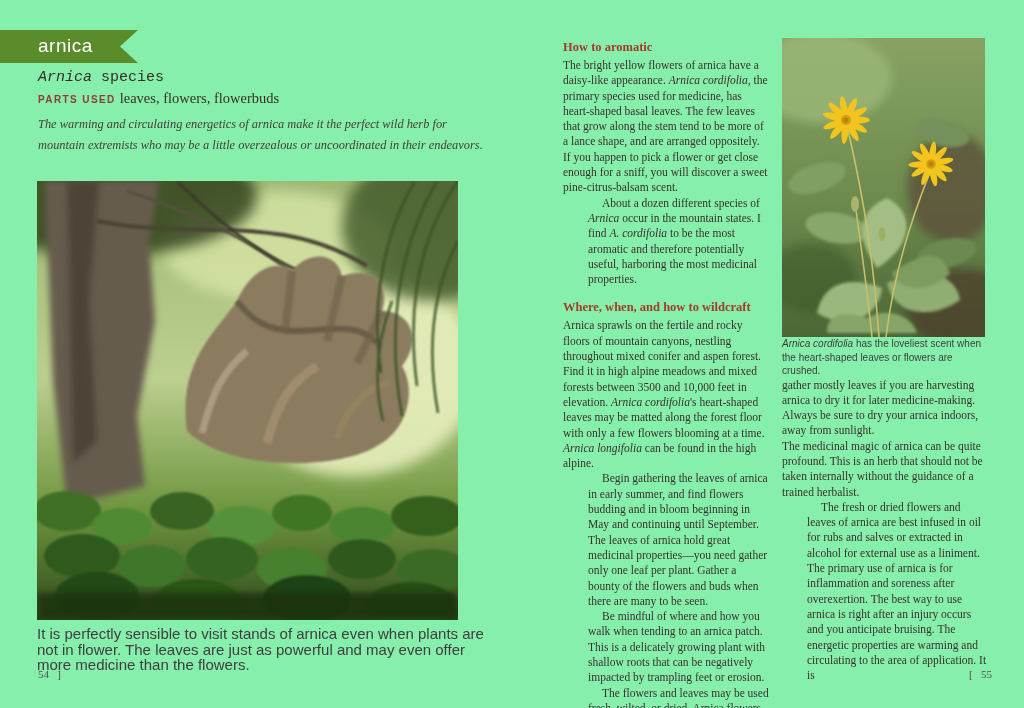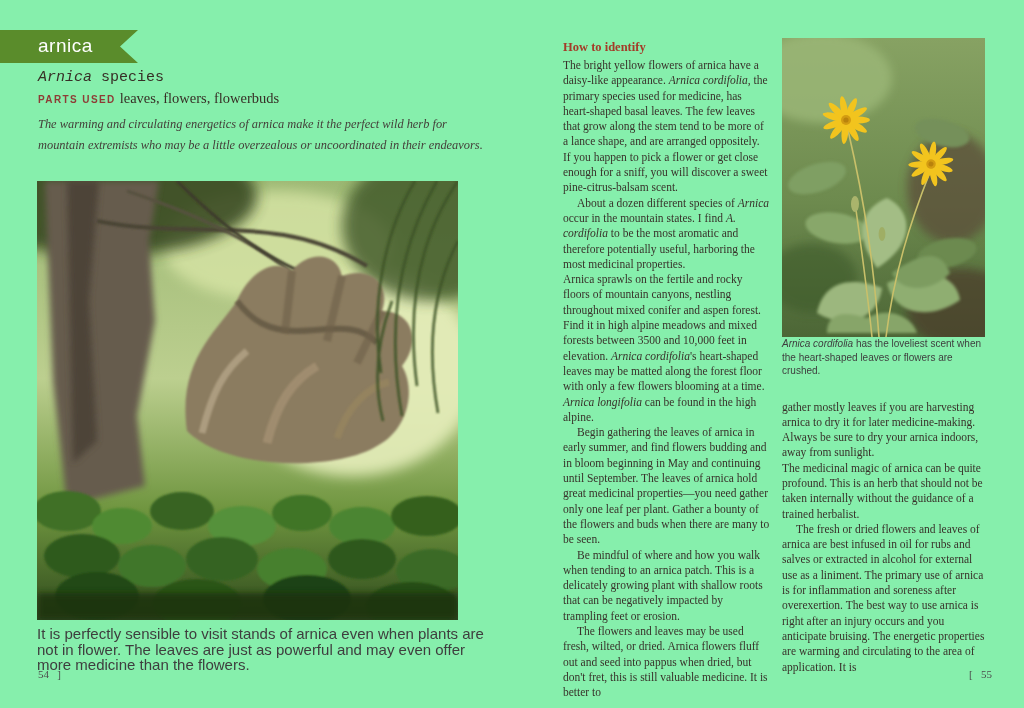--- a/index.html
+++ b/index.html
@@ -31,22 +31,22 @@
   .pagenum{position:absolute;font-size:11px;color:#4d4d4d;white-space:pre;}
   .pagenum-left{left:38px;top:668px;}
   .pagenum-right{left:946px;top:668px;width:46px;text-align:right;}
   
   .col{position:absolute;font-size:11.5px;line-height:15.3px;color:#38322a;}
   .col1{left:563px;top:40px;width:207px;}
   .col2{left:782px;top:38px;width:206px;}
   .col h4{margin:13px 0 3px 0;font-size:12.5px;line-height:15px;color:var(--red,#a43b28);}
   .col h4:first-child{margin-top:0;}
   .col p{margin:0;}
-  .col p.indent{text-indent:14px;}
-  .col p.cont{margin-top:22px;}
+  .col p.indent{text-indent:14px;margin-left:25px;}
+  .col p.cont{margin-top:0;}
 </style>
 </head>
 <body>
 
 <div class="spread" style="--green: #5a8c2b; --red: #a43b28; --maroon: #8e3c36;">
 
   <div class="banner">
     <span>arnica</span>
   </div>
 
@@ -118,23 +118,24 @@
         <ellipse cx="375" cy="425" rx="46" ry="24" fill="#274d16"></ellipse>
       </g>
       <rect y="412" width="421" height="27" fill="#1b320f" opacity="0.85" filter="url(#b3)"></rect>
     </svg>
   </figure>
 
   <p class="caption caption-left">It is perfectly sensible to visit stands of arnica even when plants are not in flower. The leaves are just as powerful and may even offer more medicine than the flowers.</p>
   <div class="pagenum pagenum-left">54   ]</div>
 
   <div class="col col1">
-    <h4>How to identify</h4>
+    <h4>How to aromatic</h4>
     <p>The bright yellow flowers of arnica have a daisy-like appearance. <i>Arnica cordifolia</i>, the primary species used for medicine, has heart-shaped basal leaves. The few leaves that grow along the stem tend to be more of a lance shape, and are arranged oppositely. If you happen to pick a flower or get close enough for a sniff, you will discover a sweet pine-citrus-balsam scent.</p>
     <p class="indent">About a dozen different species of <i>Arnica</i> occur in the mountain states. I find <i>A. cordifolia</i> to be the most aromatic and therefore potentially useful, harboring the most medicinal properties.</p>
+    <h4>Where, when, and how to wildcraft</h4>
     <p>Arnica sprawls on the fertile and rocky floors of mountain canyons, nestling throughout mixed conifer and aspen forest. Find it in high alpine meadows and mixed forests between 3500 and 10,000 feet in elevation. <i>Arnica cordifolia</i>'s heart-shaped leaves may be matted along the forest floor with only a few flowers blooming at a time. <i>Arnica longifolia</i> can be found in the high alpine.</p>
     <p class="indent">Begin gathering the leaves of arnica in early summer, and find flowers budding and in bloom beginning in May and continuing until September. The leaves of arnica hold great medicinal properties—you need gather only one leaf per plant. Gather a bounty of the flowers and buds when there are many to be seen.</p>
     <p class="indent">Be mindful of where and how you walk when tending to an arnica patch. This is a delicately growing plant with shallow roots that can be negatively impacted by trampling feet or erosion.</p>
     <p class="indent">The flowers and leaves may be used fresh, wilted, or dried. Arnica flowers fluff out and seed into pappus when dried, but don't fret, this is still valuable medicine. It is better to</p>
   </div>
 
   <div class="col col2">
     <figure class="photo-right">
       <svg viewBox="0 0 203 299" preserveAspectRatio="none">
         <defs>

